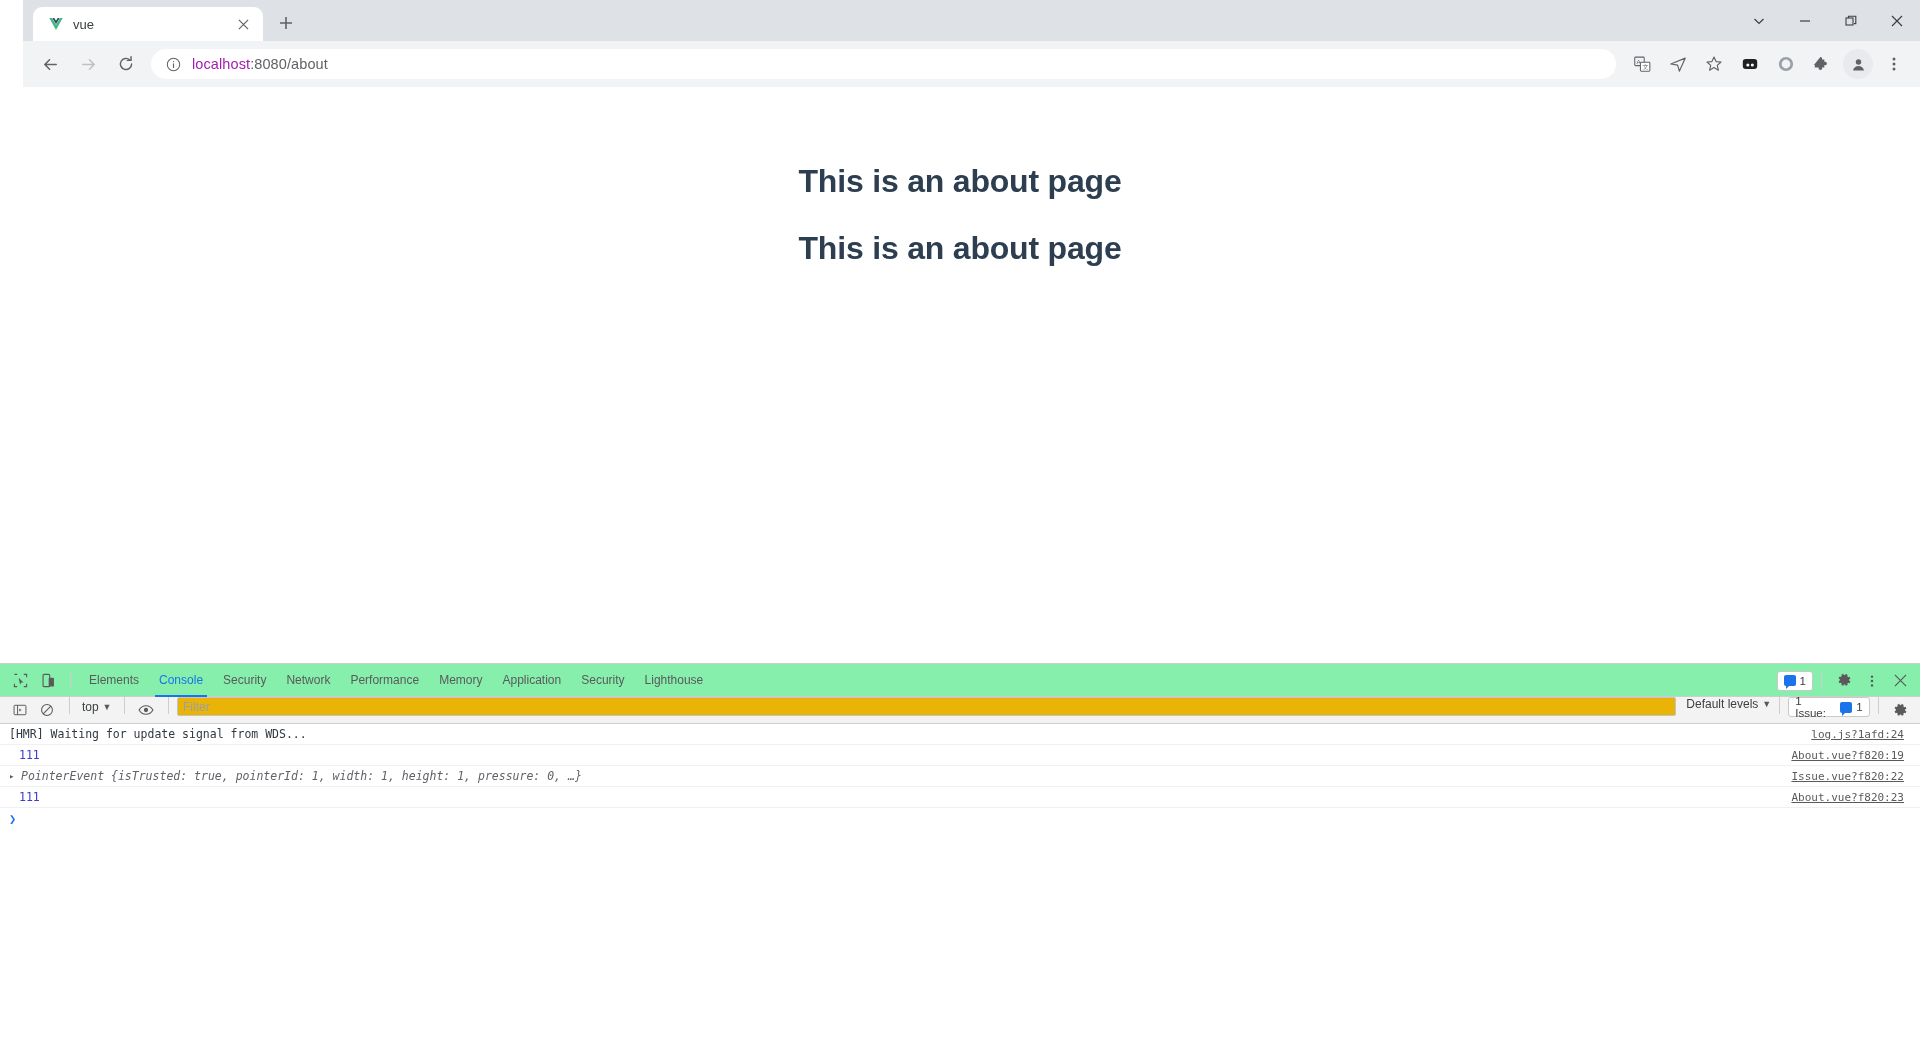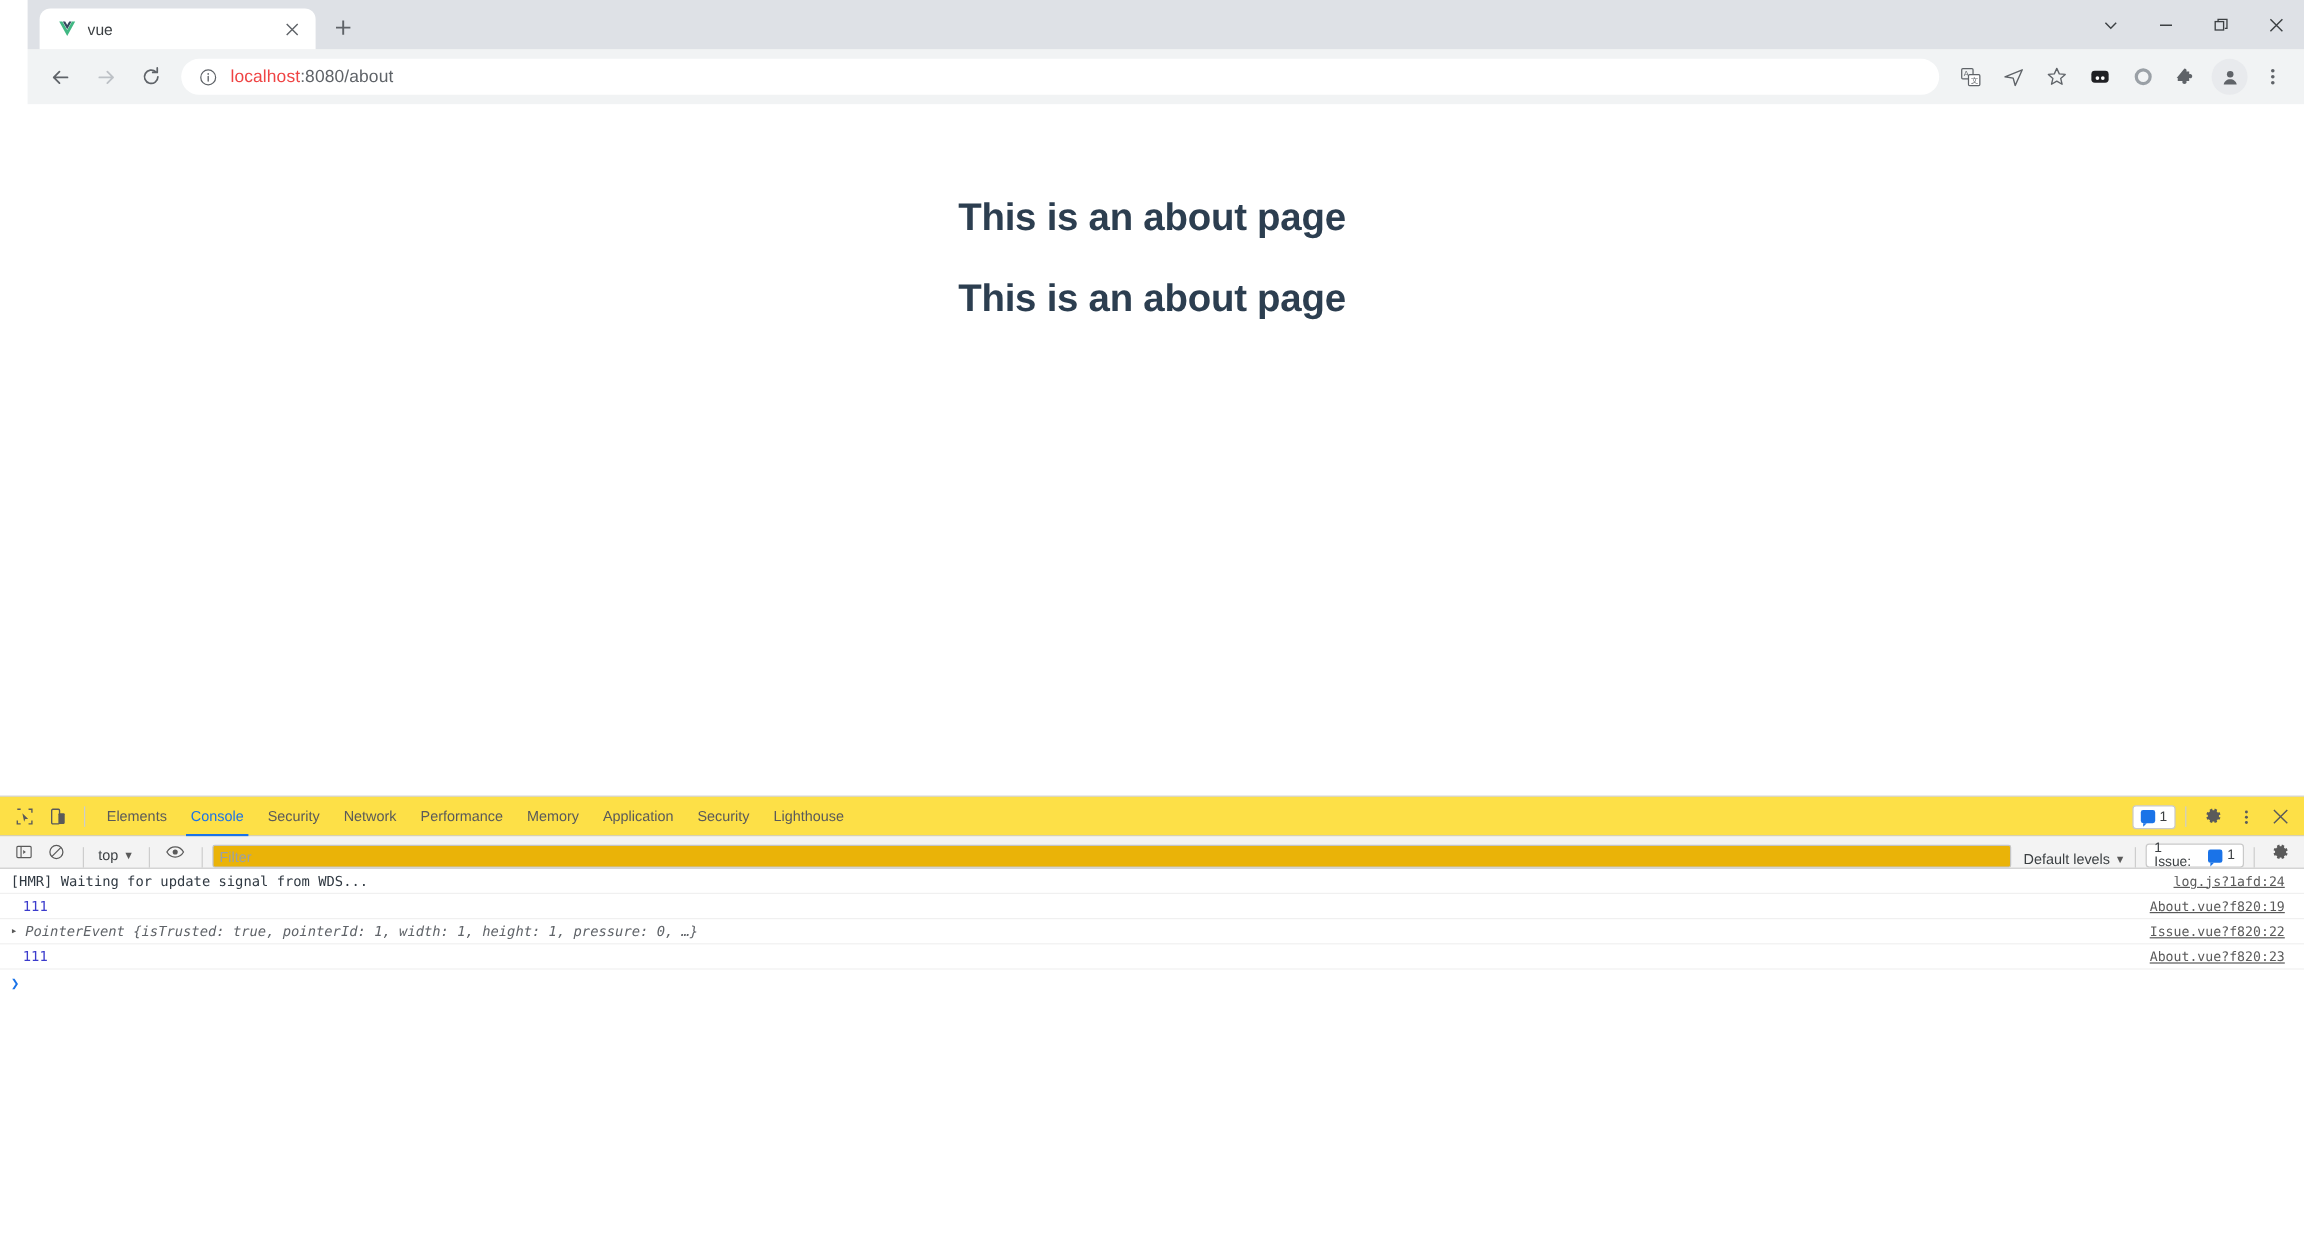--- a/index.html
+++ b/index.html
@@ -106,21 +106,21 @@
     color:#5f6368;
     margin-right:10px;
   }
   .omnibox-url {
     font-size:14.5px;
     color:#5f6368;
     white-space:nowrap;
     overflow:hidden;
     letter-spacing:0.1px;
   }
-  .omnibox-url .host { color:#ef4444;text-align:center; }
+  .omnibox-url .host { color:#a21caf;text-align:center; }
   .omnibox-actions { display:flex; align-items:center; }
   .tb-icon {
     width:30px; height:30px;
     margin:0 3px;
     display:flex; align-items:center; justify-content:center;
     color:#5f6368;
     border-radius:50%;
   }
   .tb-icon.avatar { background:#e8eaed; }
 
@@ -163,21 +163,21 @@
     width:1920px;
     height:377px;
     background:#ffffff;
     border-top:1px solid #cdcdcd;
     display:flex;
     flex-direction:column;
     font-family:"Liberation Sans", sans-serif;
   }
   .dt-tabbar {
     height:33px;
-    background:#fde047;
+    background:#86efac;
     border-bottom:1px solid #cdcdcd;
     display:flex;
     align-items:center;
     padding-left:6px;
     position:relative;
   }
   .dt-tool-icon {
     width:26px; height:26px;
     display:flex; align-items:center; justify-content:center;
     color:#5a5a5a;
@@ -233,21 +233,21 @@
     left:2px; bottom:-3px;
     border-left:3px solid #1a73e8;
     border-bottom:3px solid transparent;
   }
 
   .dt-filterbar {
     height:27px;
     background:#f3f3f3;
     border-bottom:1px solid #cdcdcd;
     display:flex;
-    align-items:flex-end;
+    align-items:flex-start;
     padding:0 6px;
     position:relative;
   }
   .ctx-select {
     font-size:12px;
     color:#3c4043;
     display:flex;
     align-items:center;
     padding:0 4px;
     height:20px;

